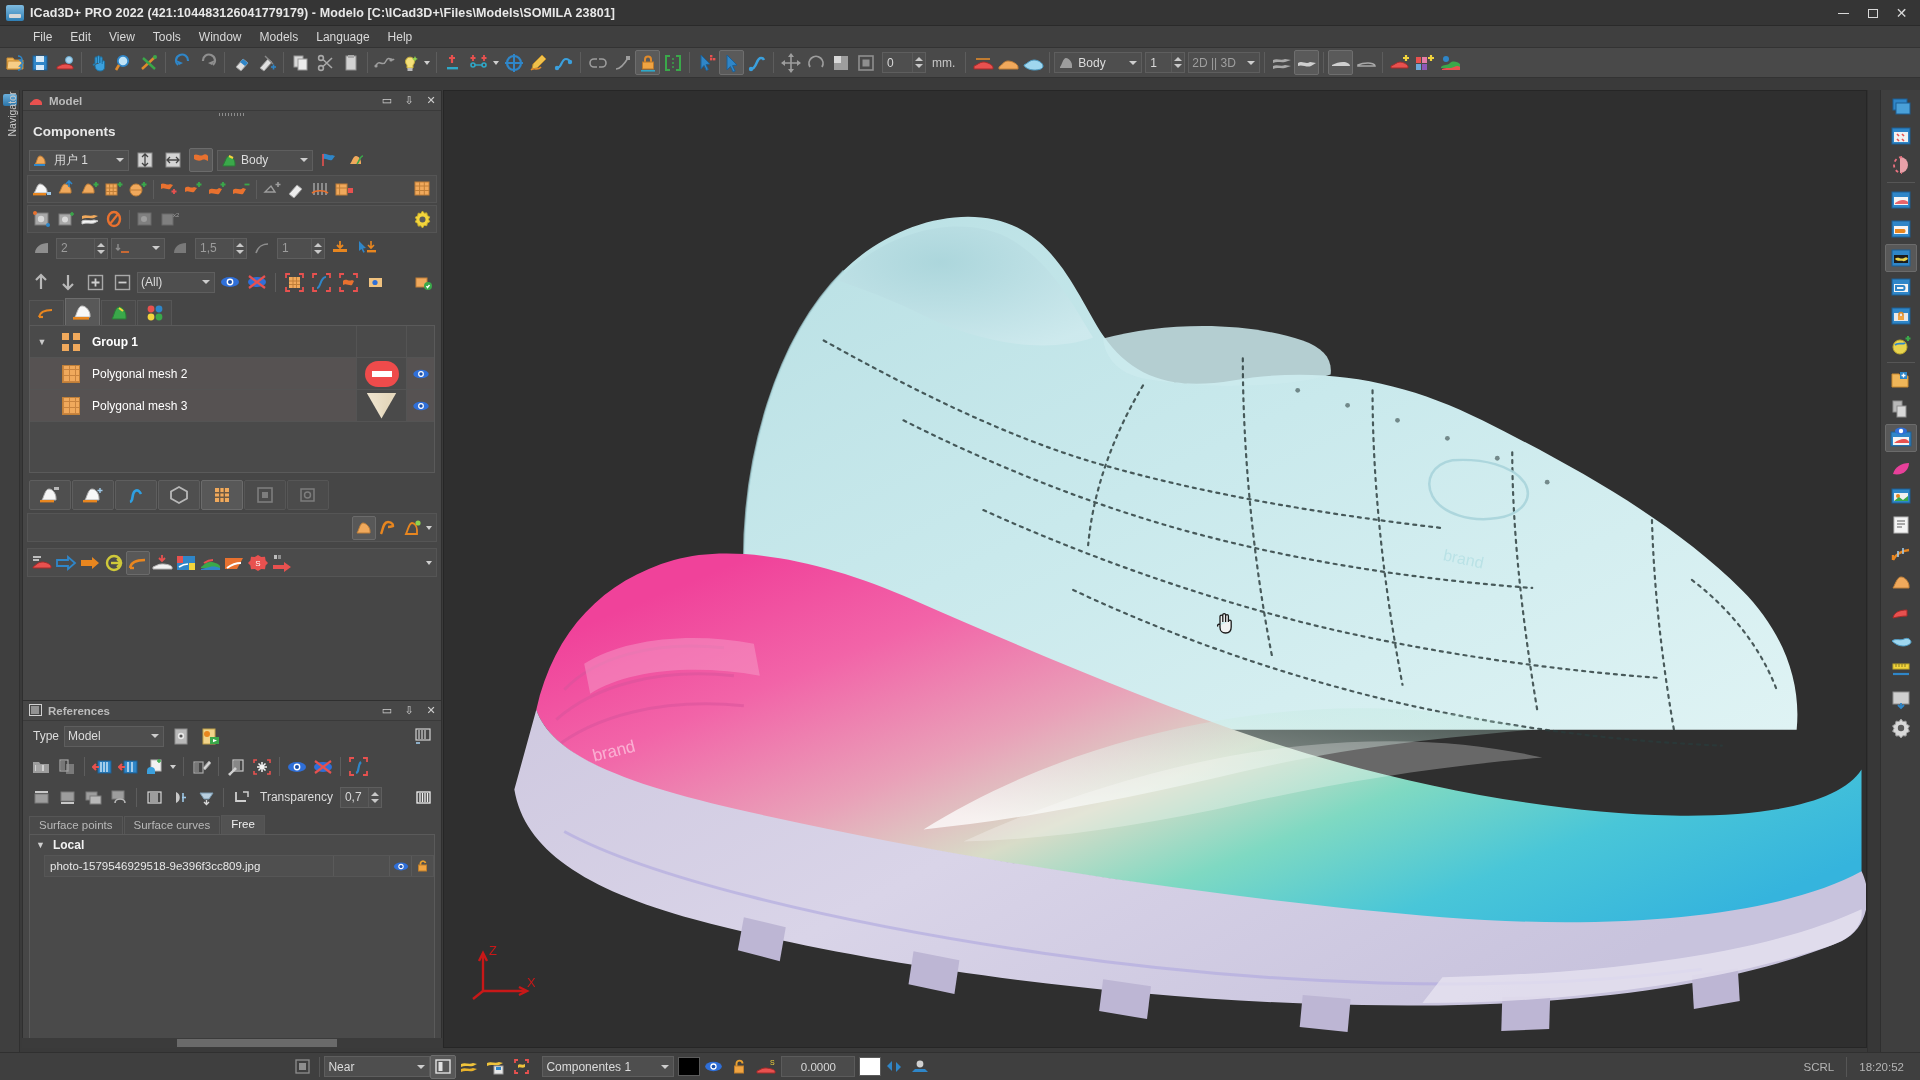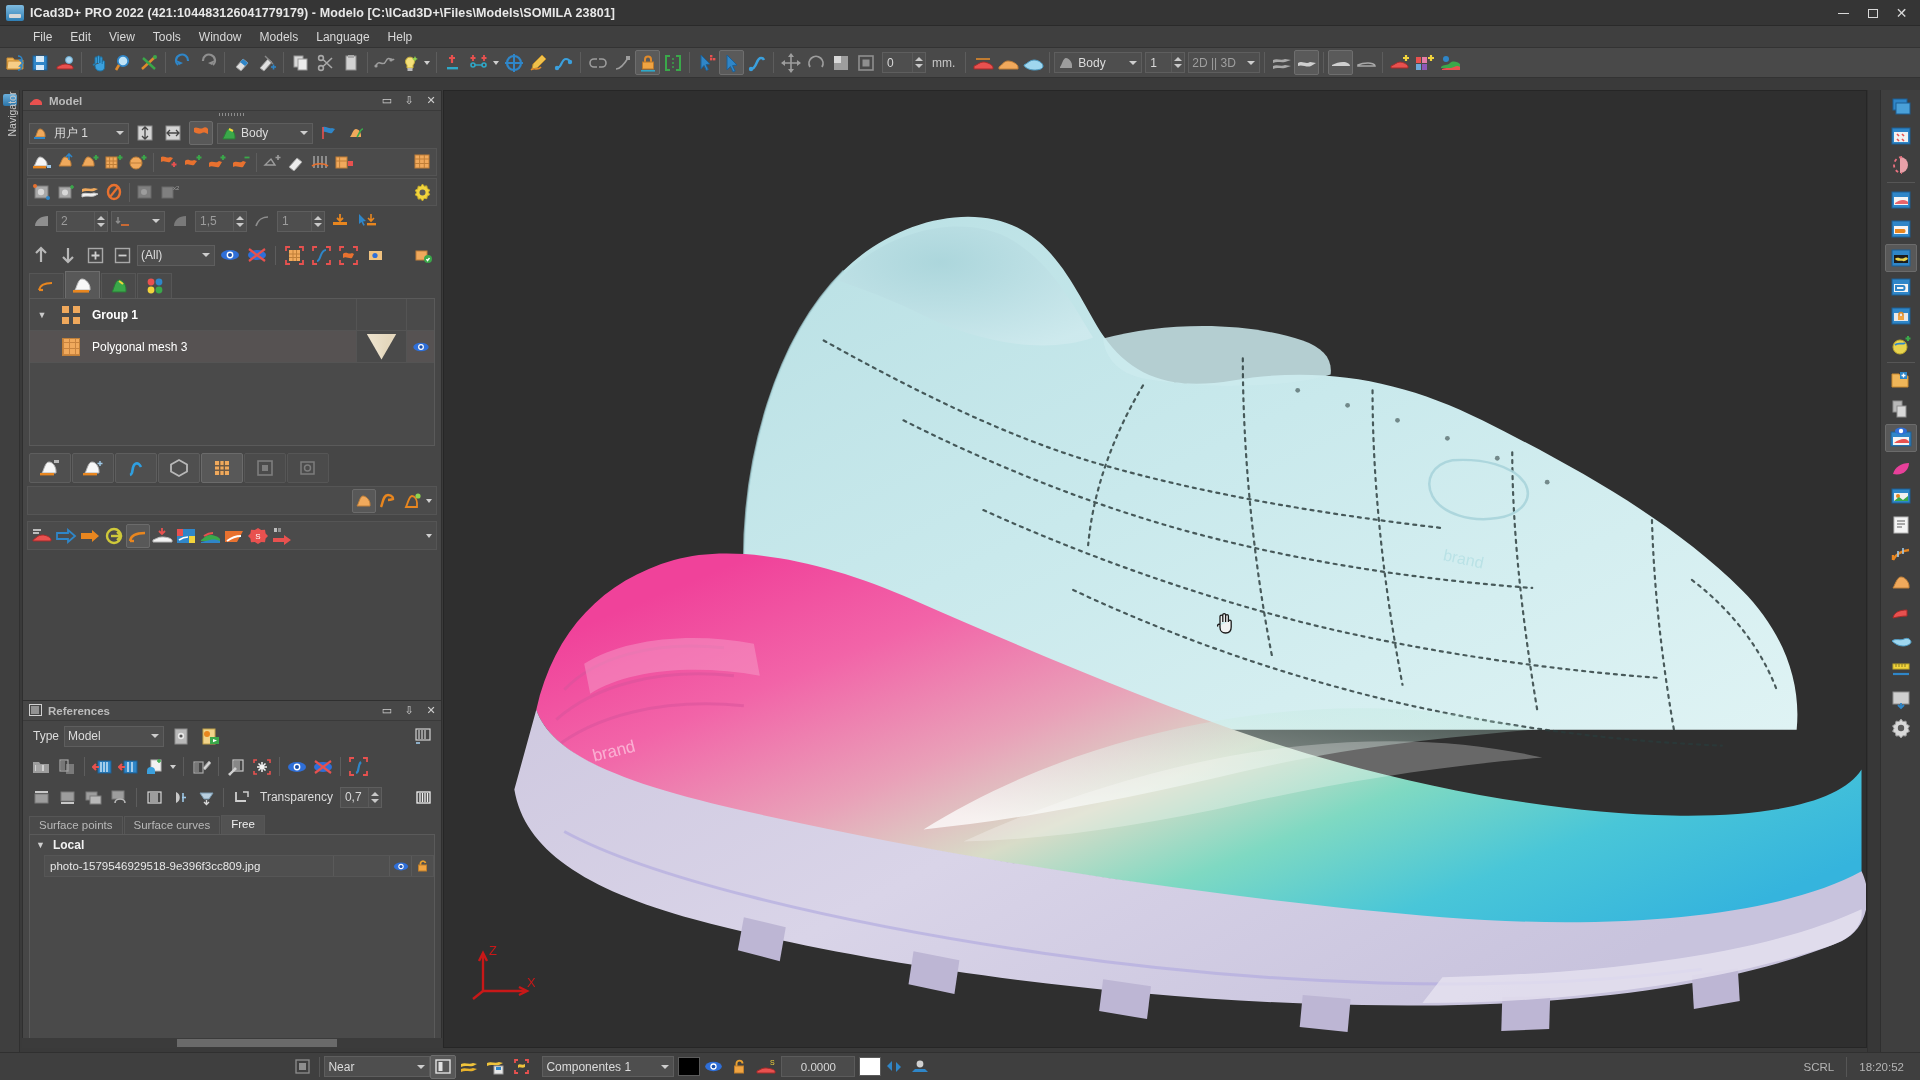--- a/index.html
+++ b/index.html
@@ -607,20 +607,21 @@
           </svg>
       </span>
       <span class="pt-label">Model</span>
       <span class="pt-btn">▭</span>
       <span class="pt-btn">⇩</span>
       <span class="pt-btn">✕</span>
     </div>
     <div class="grip">
         <span></span>
       </div>
+    <div class="section-head">Components</div>
 
     <div class="ptoolbar nb" style="gap:4px;">
       <div class="combo" style="width:100px;">
         <svg width="17" height="14" viewBox="0 0 17 14">
             <path d="M2 11c2-1 2-8 5-8s5 4 5 6v2H2z" fill="#f0a95c" stroke="#c07f38"></path>
             <rect x="1" y="11" width="11" height="2" fill="#2f86c8"></rect>
           </svg>
         <span class="cb-label">用户 1</span>
         <span class="cb-arrow"></span>
       </div>
@@ -973,20 +974,39 @@
 
     <div class="tree">
       <div class="tree-row group">
         <span class="tw">▼</span>
         <span class="ticon">
             <span class="group-sq"></span>
           </span>
         <span class="tlabel">Group 1</span>
         <span class="tcol-thumb"></span>
         <span class="tcol-eye"></span>
+      </div>
+      <div class="tree-row child">
+        <span class="tw"></span>
+        <span class="ticon">
+            <span class="mesh-sq"></span>
+          </span>
+        <span class="tlabel">Polygonal mesh 2</span>
+        <span class="tcol-thumb">
+            <span class="noentry">
+              <i></i>
+            </span>
+          </span>
+        <span class="tcol-eye">
+          <svg class="eye" viewBox="0 0 20 14">
+              <ellipse cx="10" cy="7" rx="9" ry="5" fill="#2f6fd8"></ellipse>
+              <circle cx="10" cy="7" r="3.4" fill="#fff"></circle>
+              <circle cx="10" cy="7" r="2" fill="#1a4fa8"></circle>
+            </svg>
+        </span>
       </div>
       <div class="tree-row child">
         <span class="tw"></span>
         <span class="ticon">
             <span class="mesh-sq"></span>
           </span>
         <span class="tlabel">Polygonal mesh 3</span>
         <span class="tcol-thumb">
             <span class="fanthumb"></span>
           </span>

